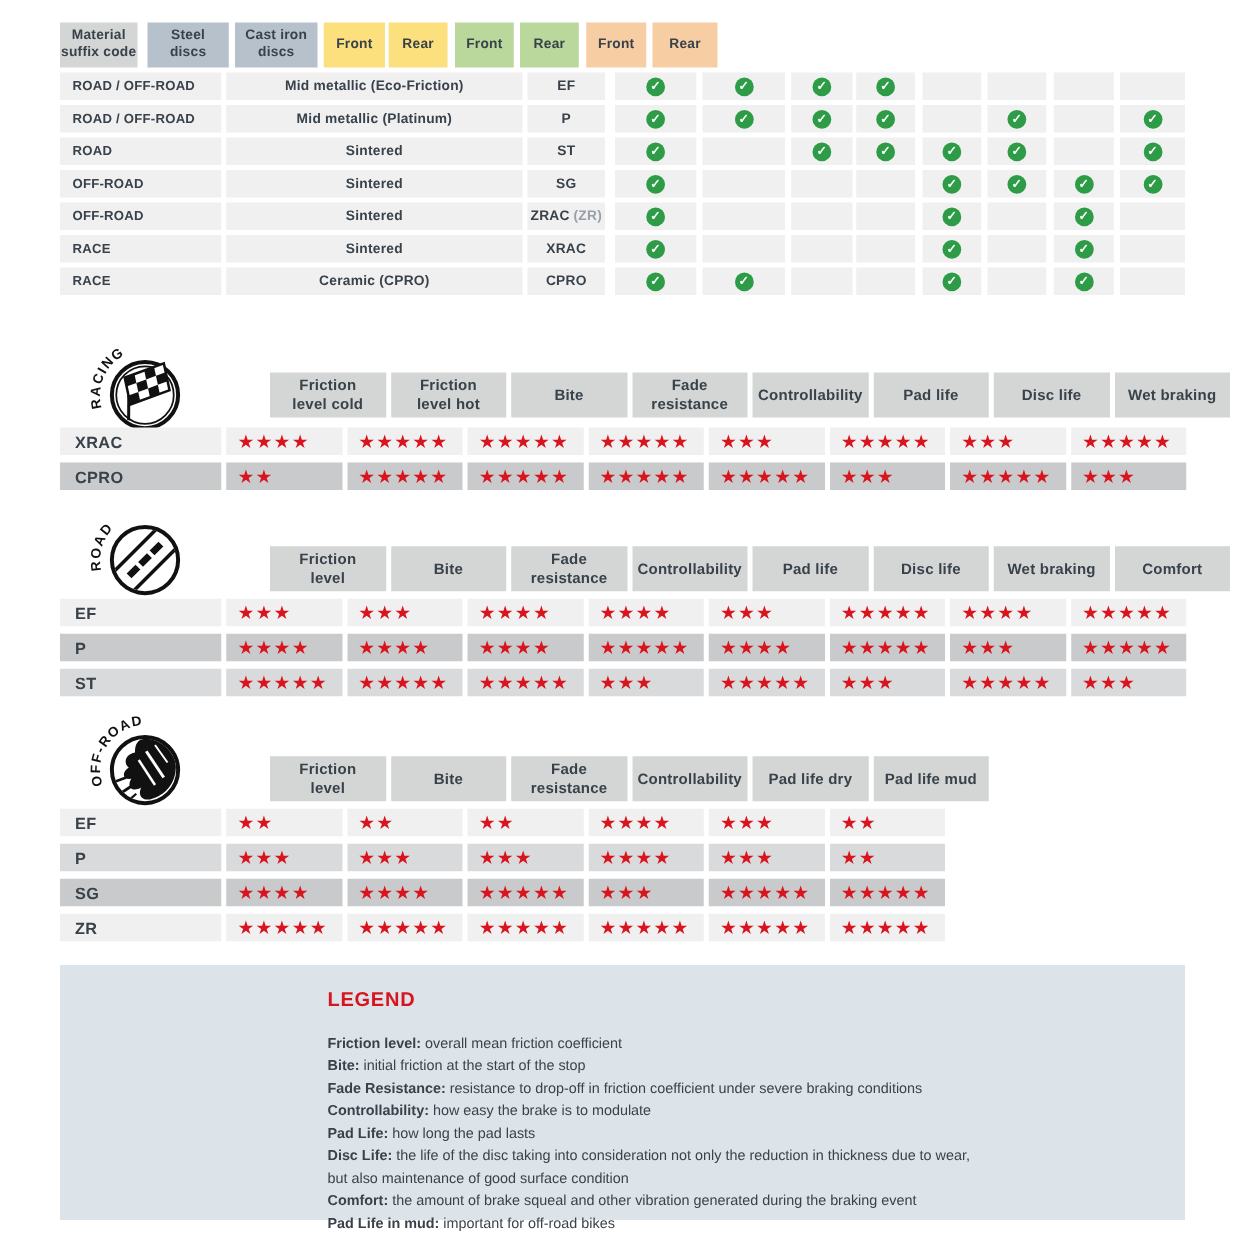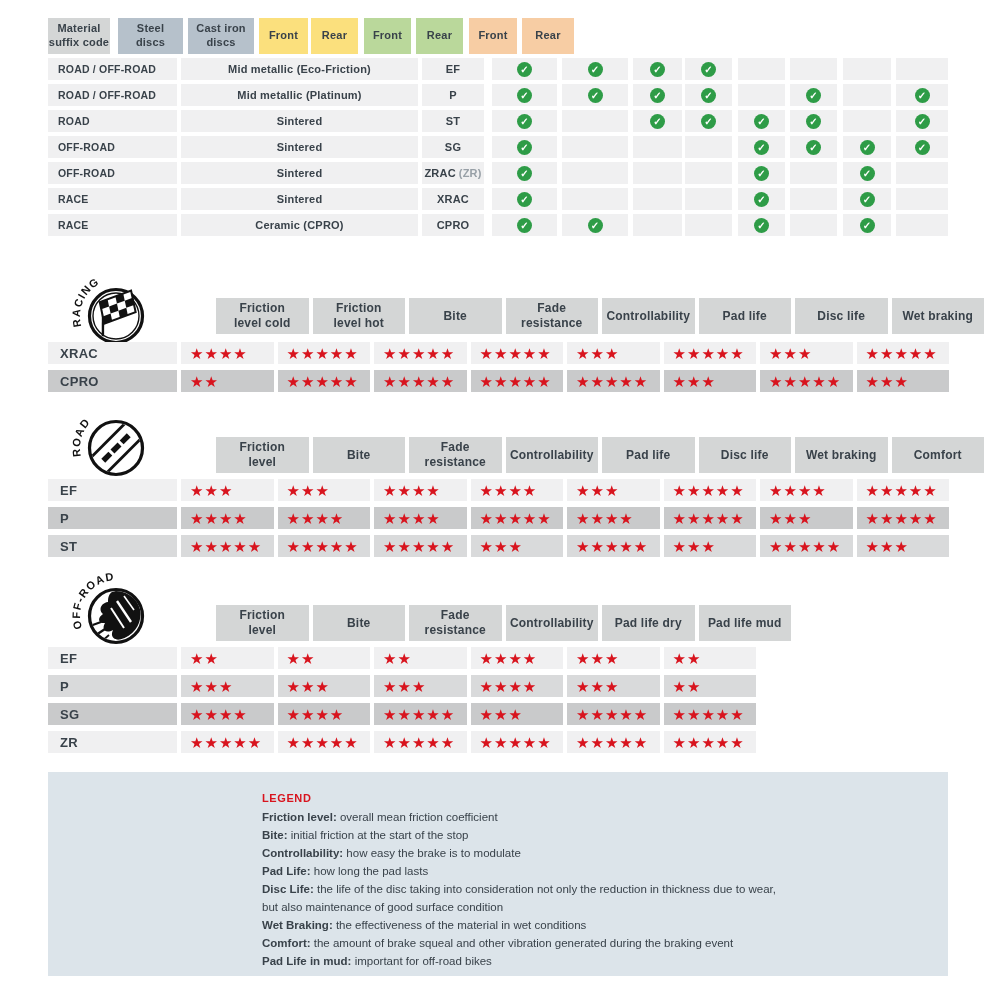--- a/index.html
+++ b/index.html
@@ -34,21 +34,21 @@
   .srow{display:flex;margin-bottom:6px;}
   .slabel{width:129px;margin-right:4px;height:22px;display:flex;align-items:center;
           padding-left:12px;box-sizing:border-box;font-size:13px;font-weight:700;letter-spacing:.3px;}
   .scell{width:92.5px;margin-right:4px;height:22px;display:flex;align-items:center;
          padding-left:9px;box-sizing:border-box;}
   .stars{color:var(--star_red);font-size:15px;letter-spacing:1px;line-height:1;white-space:nowrap;}
   .icon-label{font-size:11px;font-weight:700;letter-spacing:1.2px;fill:#111;}
   
   #legend{position:absolute;left:48px;top:772px;width:900px;height:204px;background:var(--legend_bg);}
   .legend-content{padding:20px 10px 0 214px;}
-  .legend-title{font-size:11px;font-weight:700;color:var(--star_red);letter-spacing:.6px;margin-bottom:4px;}
+  .legend-title{font-size:16px;font-weight:700;color:var(--star_red);letter-spacing:.6px;margin-bottom:16px;}
   .lline{font-size:11.5px;line-height:18px;color:var(--text_dark);}
   .lline b{font-weight:700;}
   .lline span{white-space:pre-line;}
 </style>
 </head>
 <body>
 
 <div id="canvas">
 
   <div id="compat">
@@ -545,24 +545,24 @@
         </div>
       </div>
   </div>
 
   <div id="legend">
     <div class="legend-content">
       <div class="legend-title">LEGEND</div>
       <div id="legend-lines">
           <div class="lline"><b>Friction level: </b><span>overall mean friction coefficient</span></div>
           <div class="lline"><b>Bite: </b><span>initial friction at the start of the stop</span></div>
+          <div class="lline"><b>Fade Resistance: </b><span>resistance to drop-off in friction coefficient under severe braking conditions</span></div>
           <div class="lline"><b>Controllability: </b><span>how easy the brake is to modulate</span></div>
           <div class="lline"><b>Pad Life: </b><span>how long the pad lasts</span></div>
           <div class="lline"><b>Disc Life: </b><span>the life of the disc taking into consideration not only the reduction in thickness due to wear,
 but also maintenance of good surface condition</span></div>
-          <div class="lline"><b>Wet Braking: </b><span>the effectiveness of the material in wet conditions</span></div>
           <div class="lline"><b>Comfort: </b><span>the amount of brake squeal and other vibration generated during the braking event</span></div>
           <div class="lline"><b>Pad Life in mud: </b><span>important for off-road bikes</span></div>
         </div>
     </div>
   </div>
 
 </div>
 
 </body></html>

